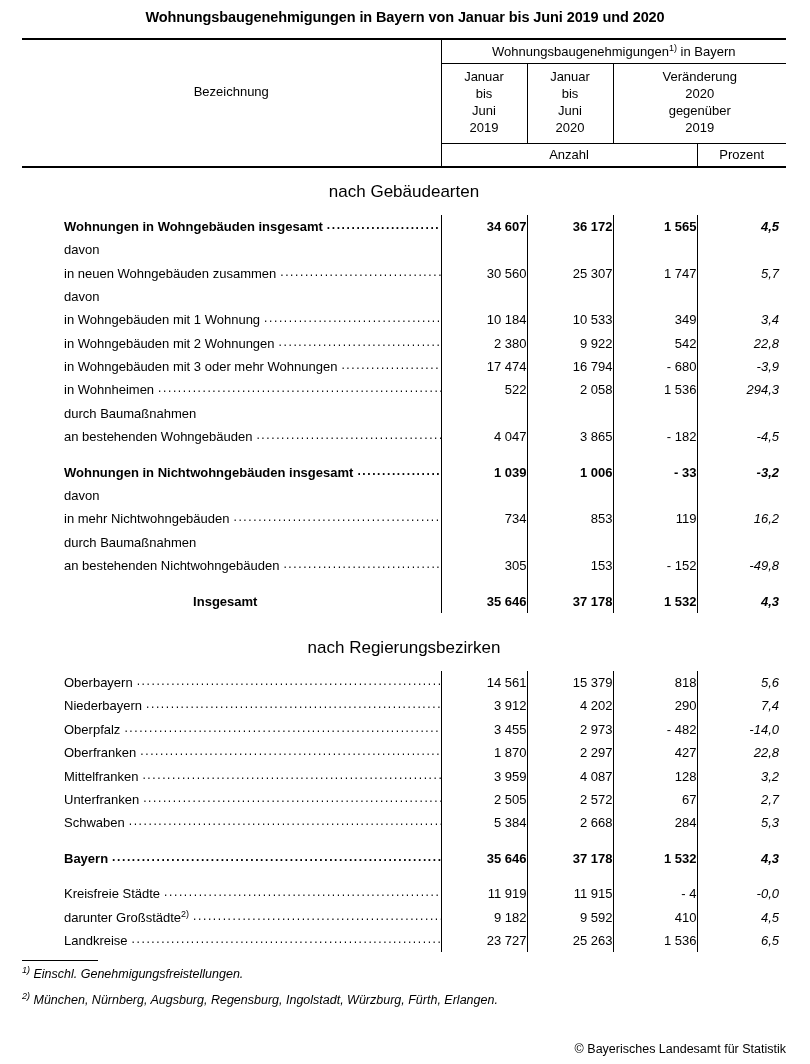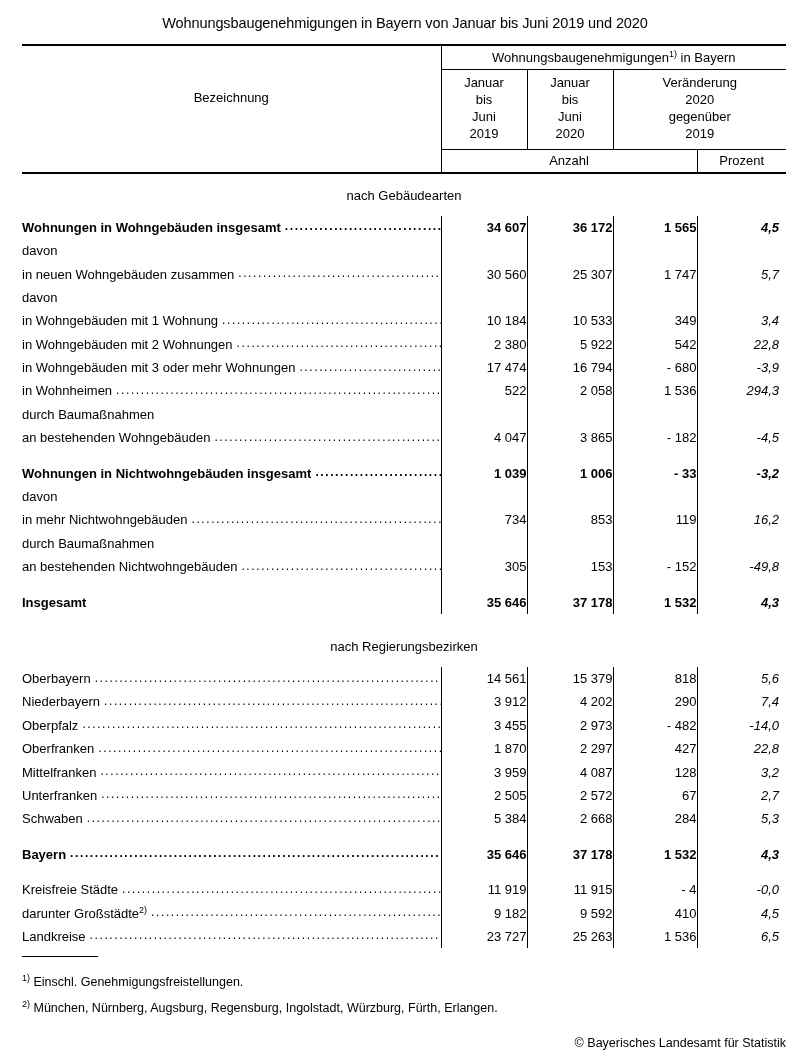--- a/index.html
+++ b/index.html
@@ -20,23 +20,23 @@
     position: relative;
     width: 810px;
     height: 1064px;
     box-sizing: border-box;
   }
 
   
   .doc-title {
     text-align: center;
     font-size: 14.5px;
-    font-weight: normal;
+    font-weight: bold;
     letter-spacing: -0.1px;
-    padding-top: 15px;
+    padding-top: 9px;
     padding-bottom: 0;
   }
 
   
   .table-wrap {
     margin: 0 auto;
     width: 764px;            
     margin-left: 22px;
     margin-top: 13px;
   }
@@ -91,21 +91,21 @@
 
   sup.fn {
     font-size: 9px;
     vertical-align: super;
     line-height: 0;
   }
 
   
   .section-row td {
     text-align: center;
-    font-size: 13px;
+    font-size: 17px;
     padding: 14px 0 13px 0;
   }
   .section-row td.sec-cap {
     
     text-align: center;
   }
 
   
   tr.data td {
     padding: 0;
@@ -115,22 +115,23 @@
   }
 
   td.lbl {
     padding-left: 3px;
     white-space: nowrap;
     overflow: hidden;
     position: relative;
   }
   .lbl-inner {
     display: flex;
-    align-items: center;
+    align-items: flex-start;
     width: 100%;
+    margin-left: 42px;
   }
   .lbl-text { flex: 0 0 auto; padding-right: 4px; }
   .leader {
     flex: 1 1 auto;
     overflow: hidden;
     white-space: nowrap;
     letter-spacing: 1.6px;
     font-size: 12px;
     color: #000;
     position: relative;
@@ -141,55 +142,56 @@
     text-align: right;
     padding-right: 6px;
     border-left: 1.8px solid #000;
     white-space: nowrap;
   }
   td.num.pct { font-style: italic; padding-right: 7px; }
 
   tr.data.bold td { font-weight: bold; }
 
   
-  td.lbl.rightlbl { text-align: left; padding-right: 12px; font-weight: bold; }
+  td.lbl.rightlbl { text-align: center; padding-right: 12px; font-weight: bold; }
 
   
   tr.spacer td { height: 12px; padding: 0; font-size: 0; line-height: 0; }
   tr.spacer td.num { border-left: 1.8px solid #000; }
 
   
   tr.gap td { height: 11px; padding: 0; font-size: 0; line-height: 0; border: none; }
 
   
   .fn-rule {
     width: 76px;
     height: 0;
     border-top: 1.4px solid #000;
     margin: 8px 0 0 22px;
   }
   .footnotes {
     margin-left: 22px;
-    margin-top: 19px;
+    margin-top: 7px;
     font-size: 12.5px;
     line-height: 1.0;
+    font-style: italic;
   }
   .footnotes p {
     margin: 0 0 13px 0;
   }
   .footnotes sup {
     font-size: 9px;
     vertical-align: super;
     line-height: 0;
   }
 
   .copyright {
     position: absolute;
     right: 24px;
-    bottom: 14px;
+    bottom: 8px;
     font-size: 12.5px;
     white-space: nowrap;
   }
 </style>
 </head>
 <body>
 
 <div class="page">
 
   <div class="doc-title">Wohnungsbaugenehmigungen in Bayern von Januar bis Juni 2019 und 2020</div>
@@ -317,21 +319,21 @@
             <td class="num pct">3,4</td>
           </tr>
           <tr class="data">
             <td class="lbl">
               <span class="lbl-inner">
                 <span class="lbl-text">in Wohngebäuden mit 2 Wohnungen</span>
                 <span class="leader">........................................................................................................................................................................................................</span>
               </span>
             </td>
             <td class="num">2 380</td>
-            <td class="num">5 922</td>
+            <td class="num">9 922</td>
             <td class="num">542</td>
             <td class="num pct">22,8</td>
           </tr>
           <tr class="data">
             <td class="lbl">
               <span class="lbl-inner">
                 <span class="lbl-text">in Wohngebäuden mit 3 oder mehr Wohnungen</span>
                 <span class="leader">........................................................................................................................................................................................................</span>
               </span>
             </td>

